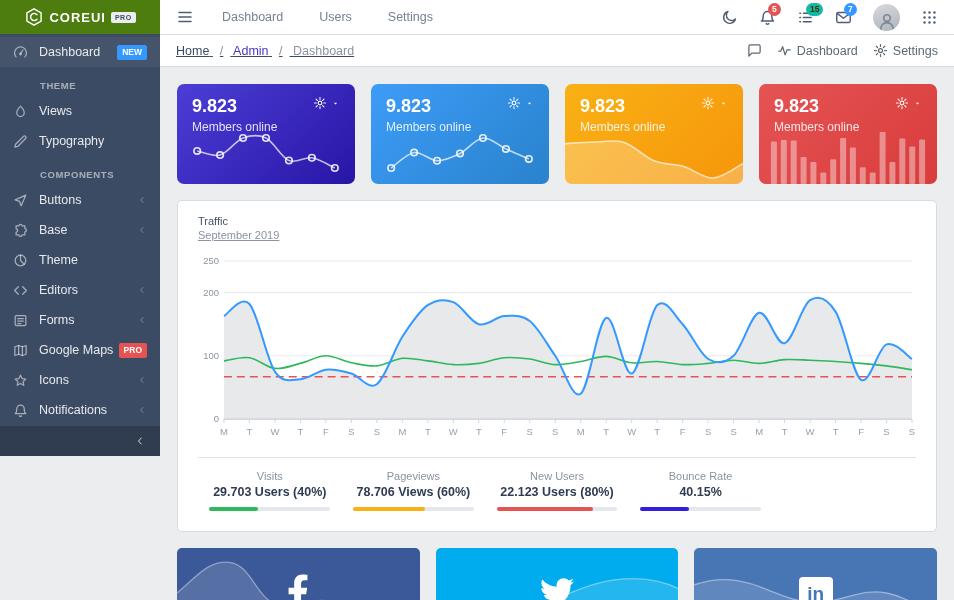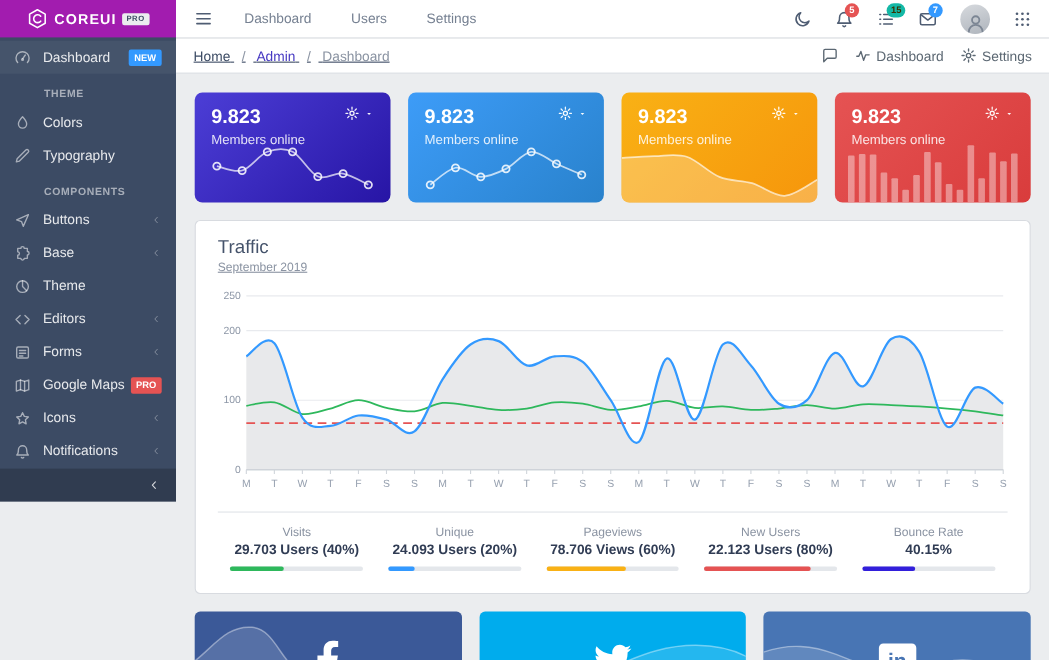--- a/index.html
+++ b/index.html
@@ -8,21 +8,21 @@
   .app { position:relative; width:954px; height:600px; background:#ebedef; }
 
   
   .icn { width:100%; height:100%; display:block; fill:none; stroke:currentColor;
          stroke-width:2; stroke-linecap:round; stroke-linejoin:round; }
   .ico { display:inline-block; flex:none; }
 
   
   .sidebar { position:absolute; left:0; top:0; width:160px; height:456px;
              background:#3c4b64; z-index:10; display:flex; flex-direction:column; }
-  .brand { height:34px; background:#a21caf; display:flex; align-items:center; justify-content:center; gap:5px; }
+  .brand { height:34px; background:#4d7c0f; display:flex; align-items:center; justify-content:center; gap:5px; }
   .brand .logo { width:20px; height:20px; color:#fff; }
   .brand .logo .icn { stroke-width:1.7; }
   .brand-name { color:#fff; font-weight:bold; font-size:13px; letter-spacing:1px; }
   .brand-badge { background:#ebedef; color:#3c4b64; font-size:7px; font-weight:bold;
                  padding:2px 4px; border-radius:2px; letter-spacing:.5px; }
   .side-nav { flex:1; padding-top:3px; overflow:hidden; }
   .nav-item { height:30px; display:flex; align-items:center; padding:0 13px; cursor:pointer; }
   .nav-item.active { background:rgba(255,255,255,.05); }
   .nav-icn { width:15px; height:15px; color:rgba(255,255,255,.55); margin-right:11px; }
   .nav-label { color:rgba(255,255,255,.88); font-size:12.5px; flex:1; white-space:nowrap; }
@@ -73,21 +73,21 @@
   .stat-menu .c { width:9px; height:9px; }
   .spark { position:absolute; z-index:1; }
   .spark-1,.spark-2 { left:14px; right:14px; bottom:7px; height:46px; }
   .spark-3 { left:0; right:0; bottom:0; height:50px; }
   .spark-4 { left:10px; right:10px; bottom:0; height:56px; }
   .spark svg { width:100%; height:100%; display:block; }
 
   
   .traffic-card { background:#fff; border:1px solid #d8dbe0; border-radius:5px; margin-top:16px; padding:14px 20px 12px; }
   .traffic-head { display:flex; align-items:flex-start; }
-  .traffic-title { font-size:17px; font-weight:500; color:#45536b; }
+  .traffic-title { font-size:11px; font-weight:500; color:#45536b; }
   .traffic-sub { font-size:11px; color:#8a93a2; margin-top:2px;text-decoration:underline; }
   .traffic-controls { margin-left:auto; display:flex; align-items:center; gap:14px; }
   .btn-group { display:inline-flex; }
   .range-btn { font-size:11.5px; padding:6px 12px; background:#fff; border:1px solid #d8dbe0;
                color:#a6adb5; cursor:pointer; margin-left:-1px; }
   .range-btn:first-child { border-radius:4px 0 0 4px; margin-left:0; }
   .range-btn:last-child { border-radius:0 4px 4px 0; }
   .range-btn.active { background:#d3d7dc; border-color:#c8ced3; color:#4f5d73; font-weight:500; }
   .dl-btn { width:37px; height:29px; background:#321fdb; border:none; border-radius:4px;
             display:flex; align-items:center; justify-content:center; color:#fff; cursor:pointer; }
@@ -139,21 +139,21 @@
           <span class="nav-label">Dashboard</span>
           <span class="nav-badge" style="background:#3399ff;color:#fff">NEW</span>
         </div>
         <div class="nav-title">Theme</div>
         <div class="nav-item">
           <span class="ico nav-icn">
             <svg class="icn" viewBox="0 0 24 24" aria-hidden="true">
               <path d="M12 3.5s-6 6.2-6 10.5a6 6 0 0 0 12 0c0-4.3-6-10.5-6-10.5z"></path>
             </svg>
           </span>
-          <span class="nav-label">Colors</span>
+          <span class="nav-label">Views</span>
         </div>
         <div class="nav-item">
           <span class="ico nav-icn">
             <svg class="icn" viewBox="0 0 24 24" aria-hidden="true">
               <path d="M16.8 3.8a2.4 2.4 0 0 1 3.4 3.4L7.5 19.9 3 21l1.1-4.5z"></path>
             </svg>
           </span>
           <span class="nav-label">Typography</span>
         </div>
         <div class="nav-title">Components</div>
@@ -586,27 +586,20 @@
         </div>
       <div class="traffic-footer">
           <div class="fstat">
             <div class="fstat-label">Visits</div>
             <div class="fstat-value">29.703 Users (40%)</div>
             <div class="fstat-track">
               <div class="fstat-fill" style="width:40%;background:#2eb85c"></div>
             </div>
           </div>
           <div class="fstat">
-            <div class="fstat-label">Unique</div>
-            <div class="fstat-value">24.093 Users (20%)</div>
-            <div class="fstat-track">
-              <div class="fstat-fill" style="width:20%;background:#3399ff"></div>
-            </div>
-          </div>
-          <div class="fstat">
             <div class="fstat-label">Pageviews</div>
             <div class="fstat-value">78.706 Views (60%)</div>
             <div class="fstat-track">
               <div class="fstat-fill" style="width:60%;background:#f9b115"></div>
             </div>
           </div>
           <div class="fstat">
             <div class="fstat-label">New Users</div>
             <div class="fstat-value">22.123 Users (80%)</div>
             <div class="fstat-track">

